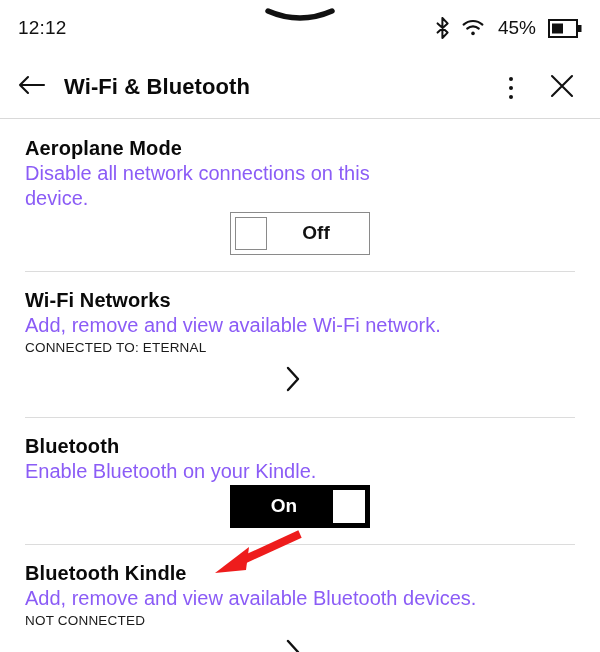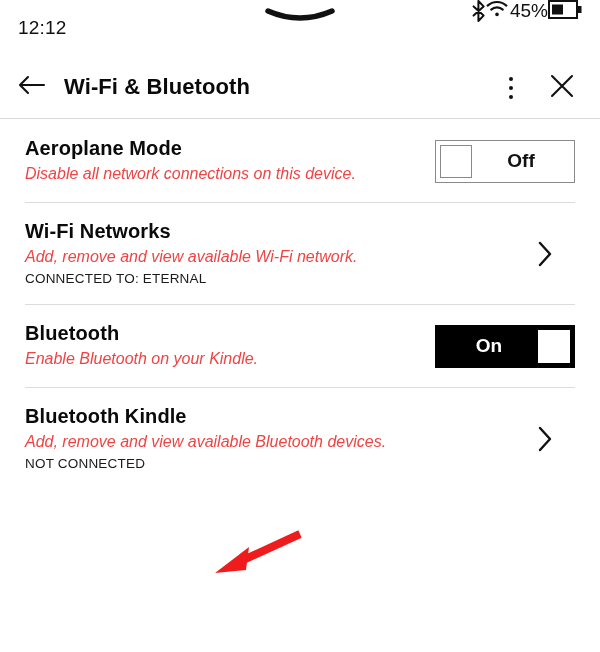--- a/index.html
+++ b/index.html
@@ -29,20 +29,22 @@
     font-size: 19px;
     letter-spacing: 0.2px;
     color: #111;
   }
   .status-right {
     position: absolute;
     right: 18px;
     top: 0;
     height: 56px;
     display: flex;
+    align-items: center;
+    gap: 12px;
   }
   .status-pct {
     font-size: 19px;
     color: #111;
     margin-left: 2px;
   }
   .drag-handle {
     position: absolute;
     left: 50%;
     transform: translateX(-50%);
@@ -124,20 +126,21 @@
   .list {
     padding: 0;
   }
   .row {
     position: relative;
     display: flex;
     align-items: flex-start;
     padding: 17px 25px 16px 25px;
     box-sizing: border-box;
     cursor: pointer;
+    flex-direction: column;
   }
   .row + .row::before {
     content: "";
     position: absolute;
     top: 0;
     left: 25px;
     right: 25px;
     height: 1px;
     background: #dcdcdc;
   }
@@ -146,25 +149,24 @@
     min-width: 0;
     padding-right: 10px;
   }
   .row-title {
     font-size: 20px;
     font-weight: bold;
     line-height: 25px;
     letter-spacing: 0.1px;
   }
   .row-desc {
-    font-size: 16px;
+    font-size: 20px;
     line-height: 25px;
-    color: #ef4444;
+    color: #8b5cf6;
     max-width: 400px;
-    font-style: italic;
   }
   .row-desc.wide { max-width: 480px; }
   .row-status {
     font-size: 13.5px;
     line-height: 18px;
     color: #1b1b1b;
     letter-spacing: 0.2px;
     margin-top: 1px;
   }
   .row-right {

